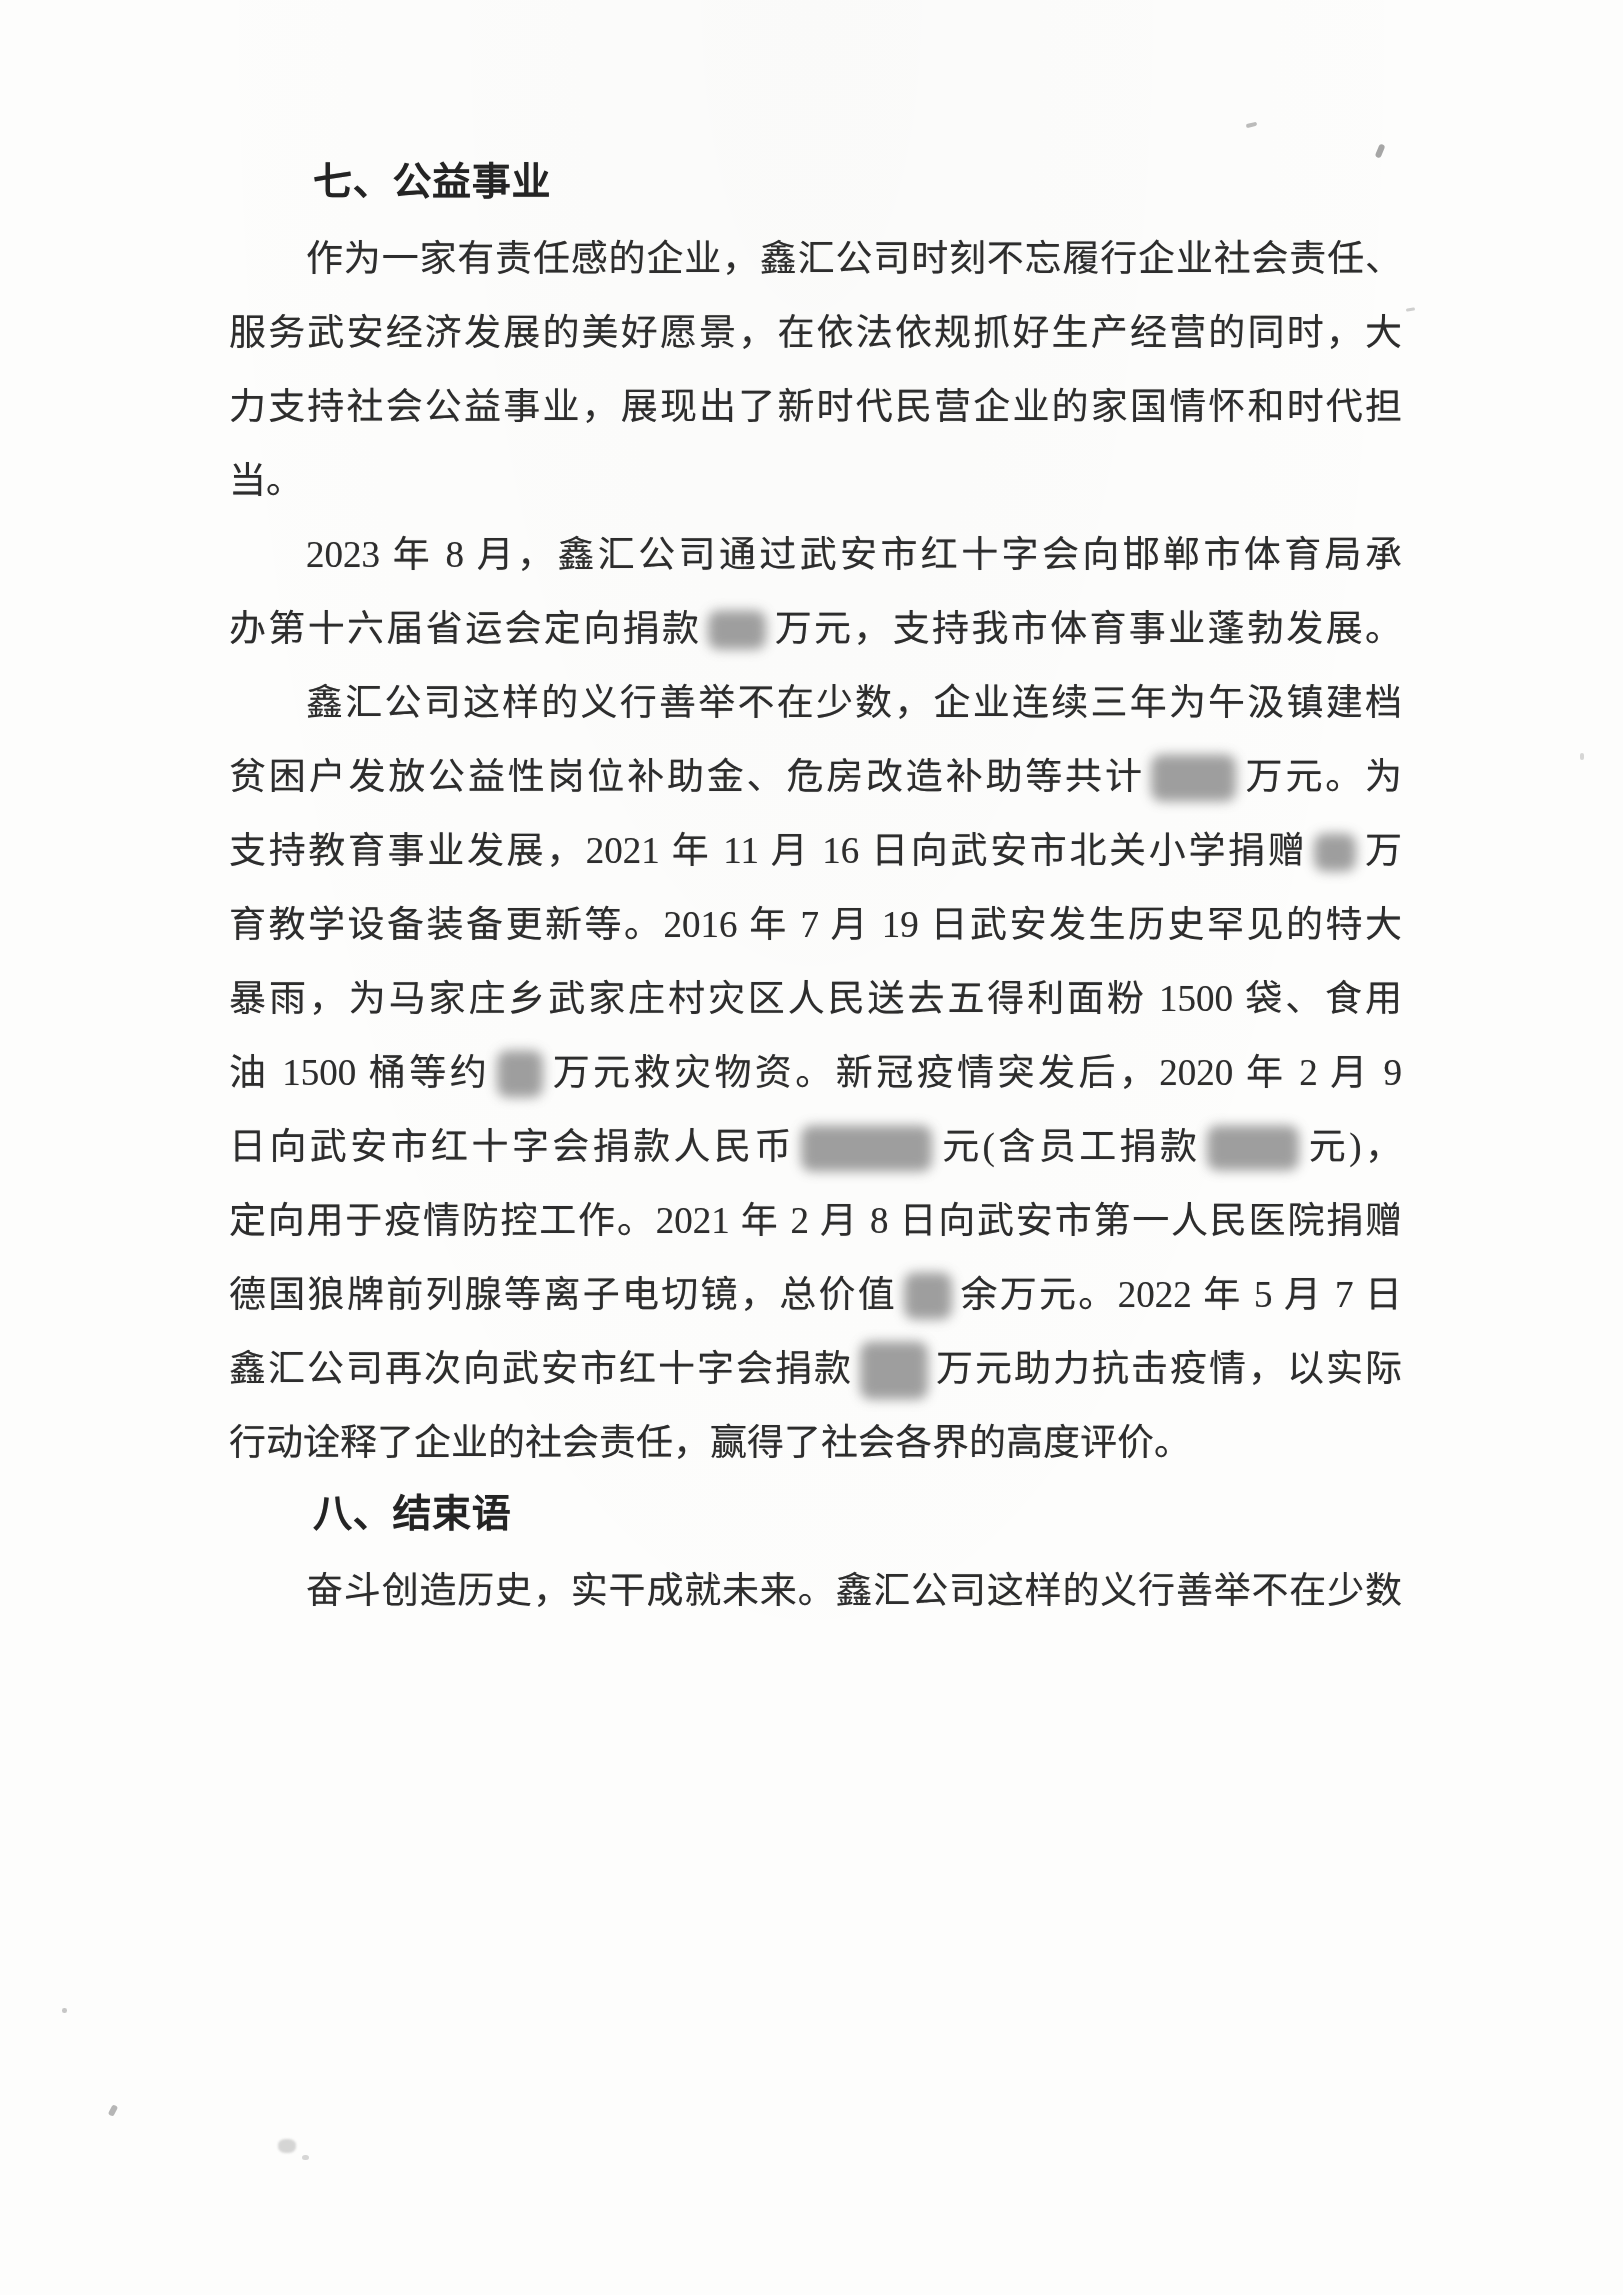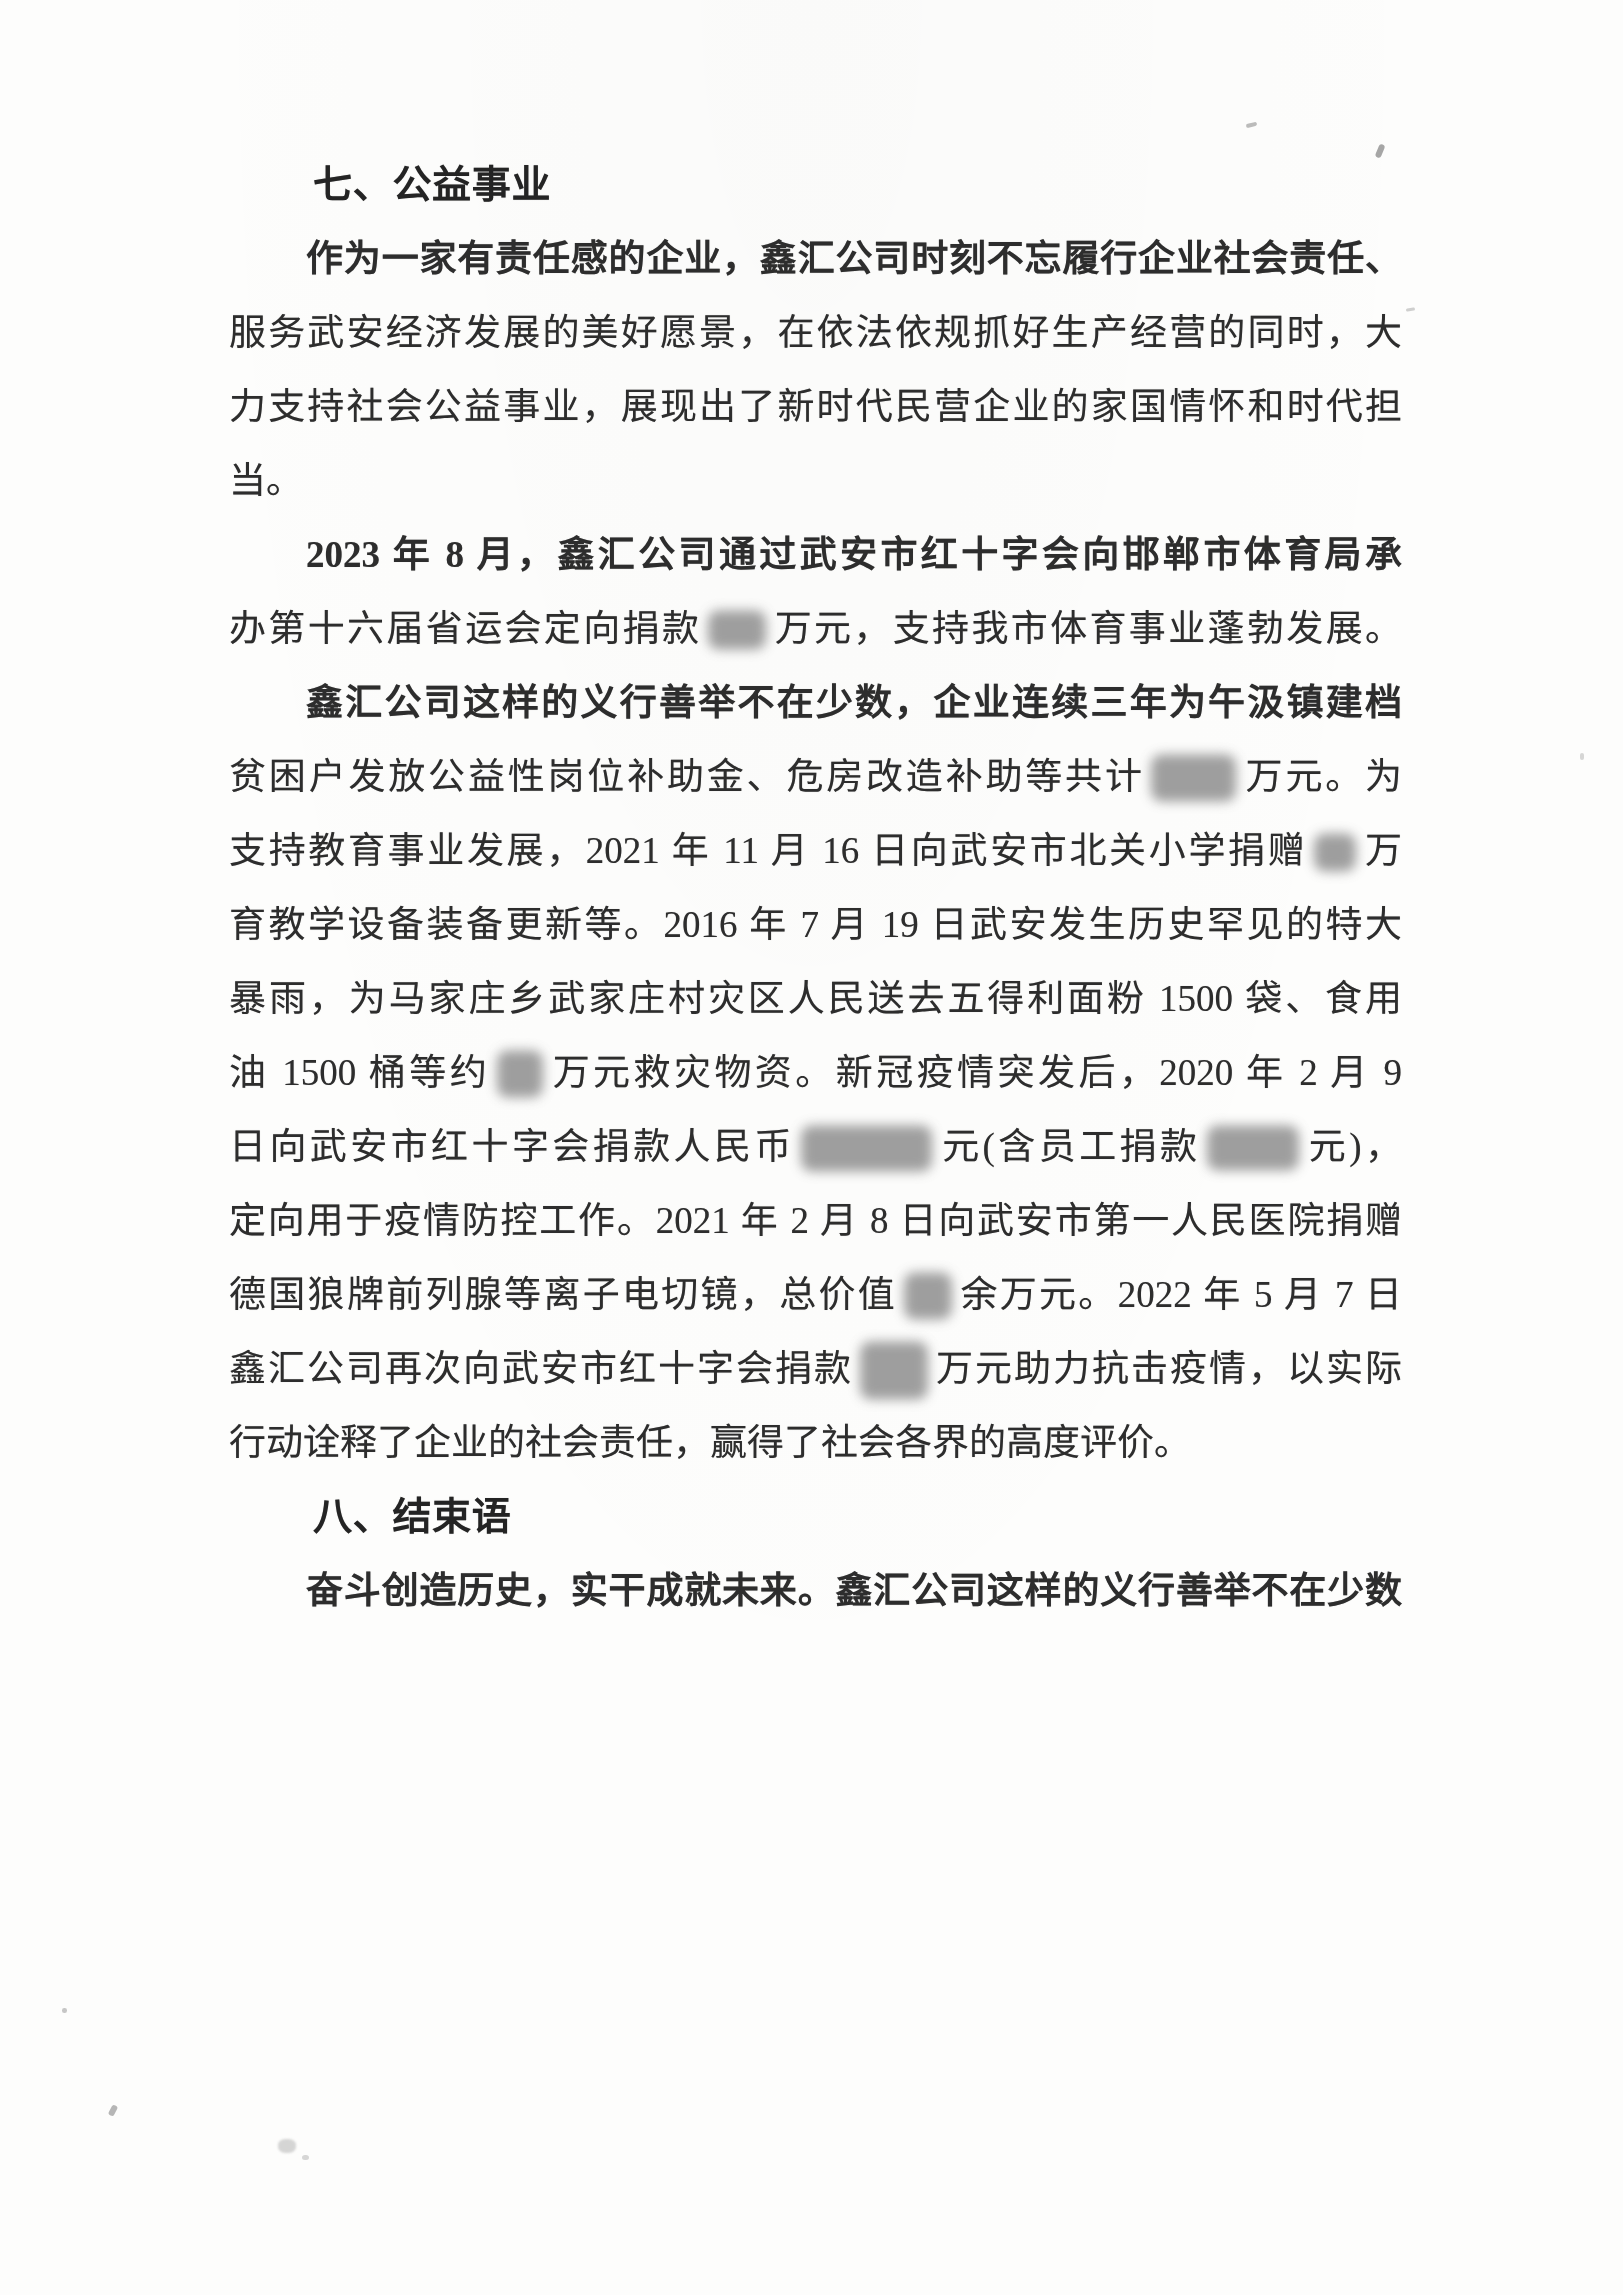--- a/index.html
+++ b/index.html
@@ -28,25 +28,25 @@
     text-shadow:0 0 0.7px rgba(20,20,20,.38);
     white-space:nowrap;
     text-align:left;
   }
   .line.fill{
     white-space:normal;
     text-align:justify;
     text-align-last:justify;
     text-justify:inter-character;
   }
-  .line.indent{padding-left:77px;font-weight:bold;}
+  .line.indent{padding-left:77px;}
   .line.indent.fill{padding-left:77px;}
   .line.heading{
     padding-left:84px;
-    font-family:Liberation Serif, serif;
+    font-family:Liberation Mono, monospace;
     font-weight:700;
     font-size:39px;
     color:#242424;
     letter-spacing:0.7px;
     text-align:left;
     text-align-last:left;
   }
   .redact{
     display:inline-block;
     vertical-align:middle;

